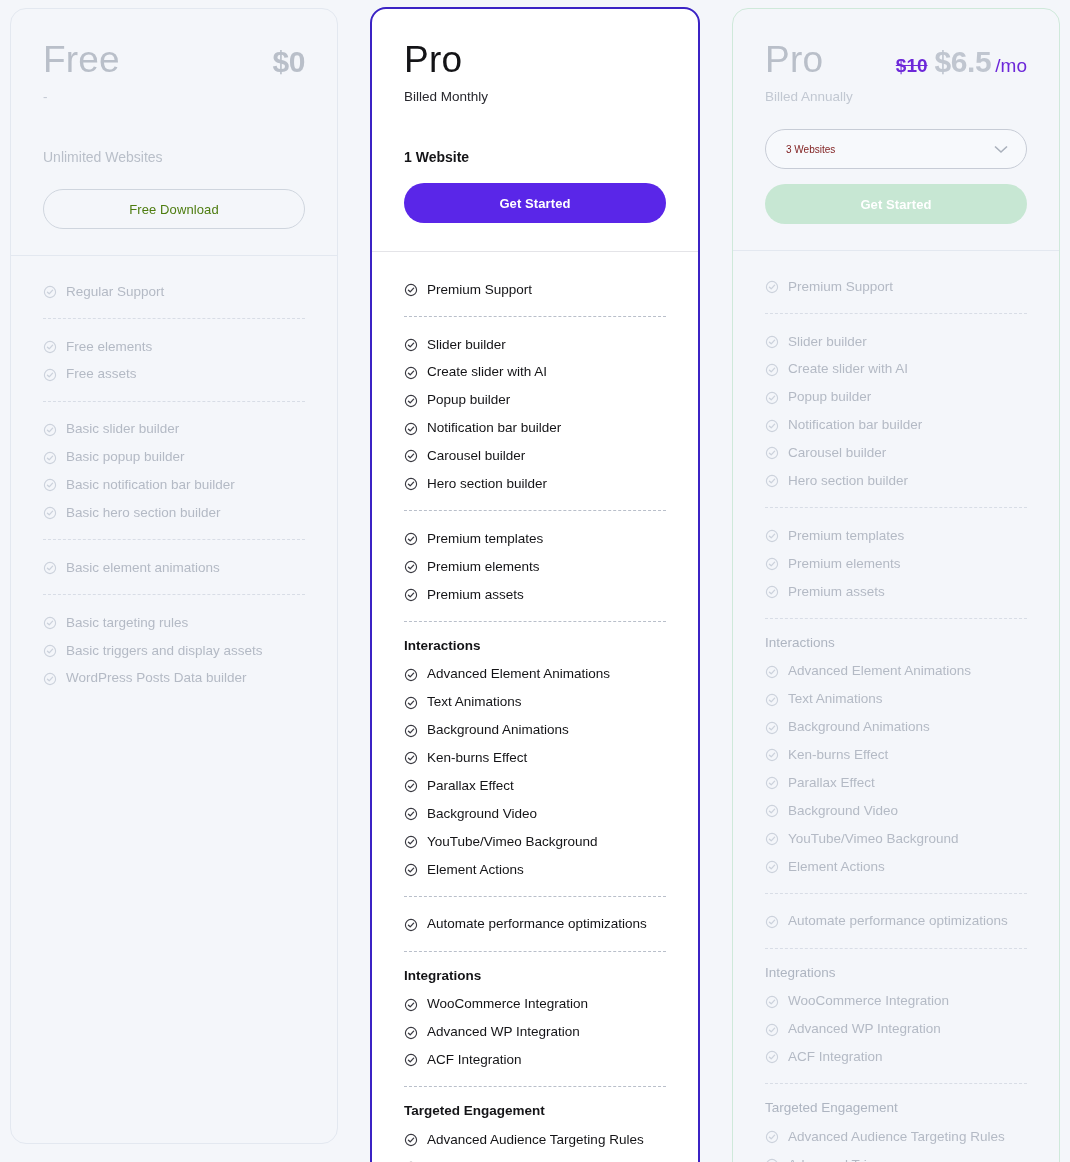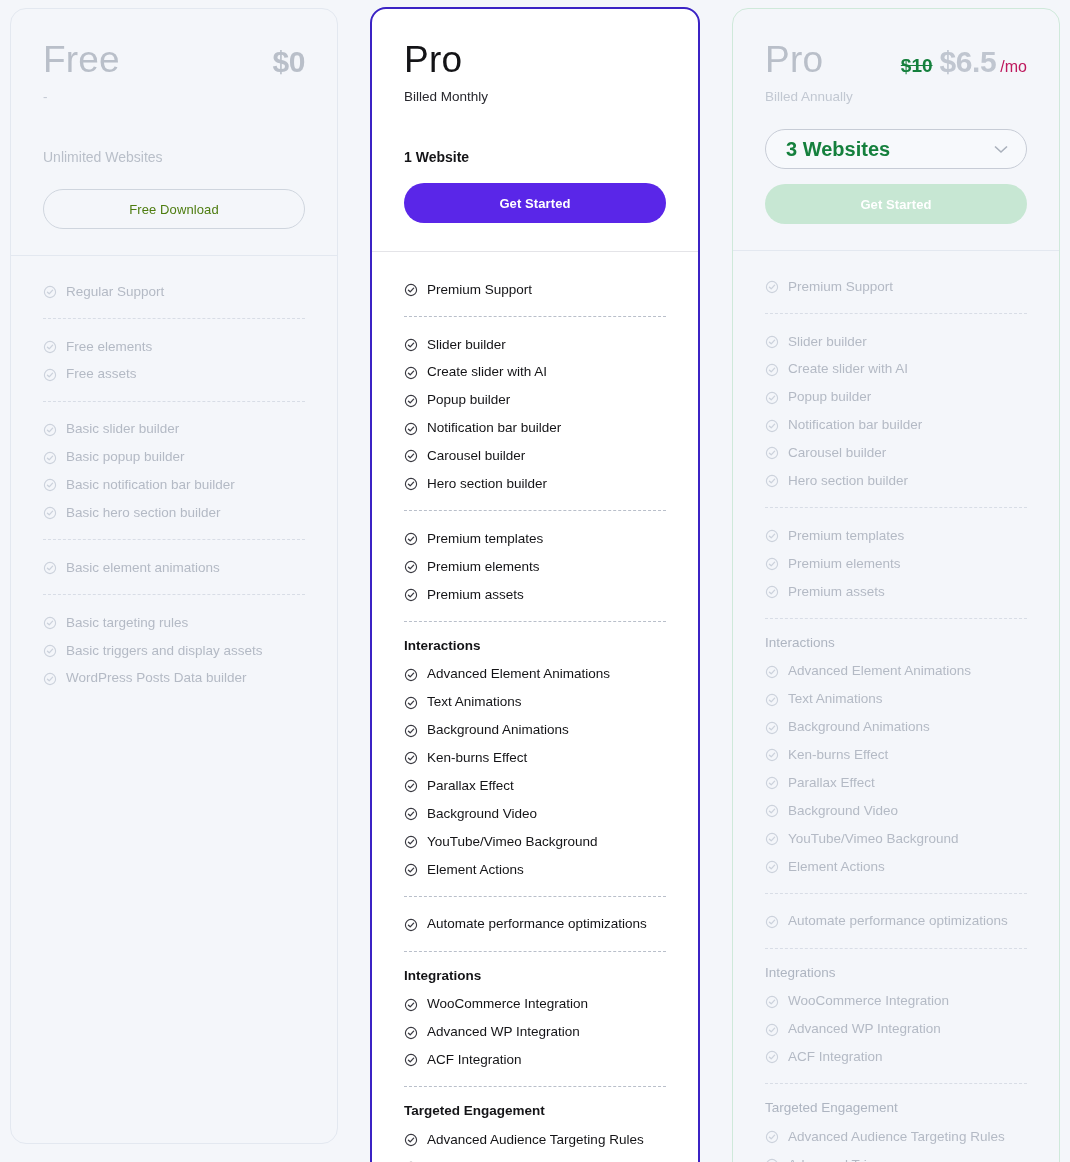--- a/index.html
+++ b/index.html
@@ -61,26 +61,26 @@
     letter-spacing: .2px;
     line-height: 1.15;
   }
   .card.free .plan-name { color: #b9bfc9; }
   .card.pro  .plan-name { color: #141417; }
   .card.annual .plan-name { color: #b9bfc9; }
 
   .price-wrap { display: flex; align-items: baseline; gap: 7px; white-space: nowrap; }
   .price-old {
     font-size: 19px; font-weight: 700;
-    color: #15803d; text-decoration: line-through;
+    color: #6d28d9; text-decoration: line-through;
   }
   .price-main { font-size: 30px; font-weight: 700; letter-spacing: -.4px; }
   .card.free .price-main { color: #b9bfc9; }
   .card.annual .price-main { color: #c0c6d0; }
-  .price-suffix { font-size: 16px; font-weight: 400; color: #be185d; margin-left: -3px; text-align: center; }
+  .price-suffix { font-size: 19px; font-weight: 400; color: #6d28d9; margin-left: -3px; text-align: center; }
 
   .plan-sub {
     margin-top: 4px;
     font-size: 13.5px;
     line-height: 1.6;
   }
   .card.free .plan-sub { color: #c2c8d2; }
   .card.pro .plan-sub { color: #28282e; }
   .card.annual .plan-sub { color: #c2c8d2; }
 
@@ -97,21 +97,21 @@
     margin-top: 22px;
     height: 40px;
     border: 1px solid #c7ccd6;
     border-radius: 22px;
     display: flex;
     align-items: center;
     justify-content: space-between;
     padding: 0 18px 0 20px;
     background: #f7f9fc;
   }
-  .seat-select .seat-value { font-size: 20px; color: #15803d; font-weight: bold; }
+  .seat-select .seat-value { font-size: 10px; color: #7f1d1d; }
   .chev { width: 14px; height: 9px; flex: none; }
   .chev path { stroke: #aab1bc; stroke-width: 1.6; fill: none; }
 
   
   .btn {
     display: flex; align-items: center; justify-content: center;
     height: 38px;
     border-radius: 20px;
     font-size: 13px;
     font-weight: 700;

